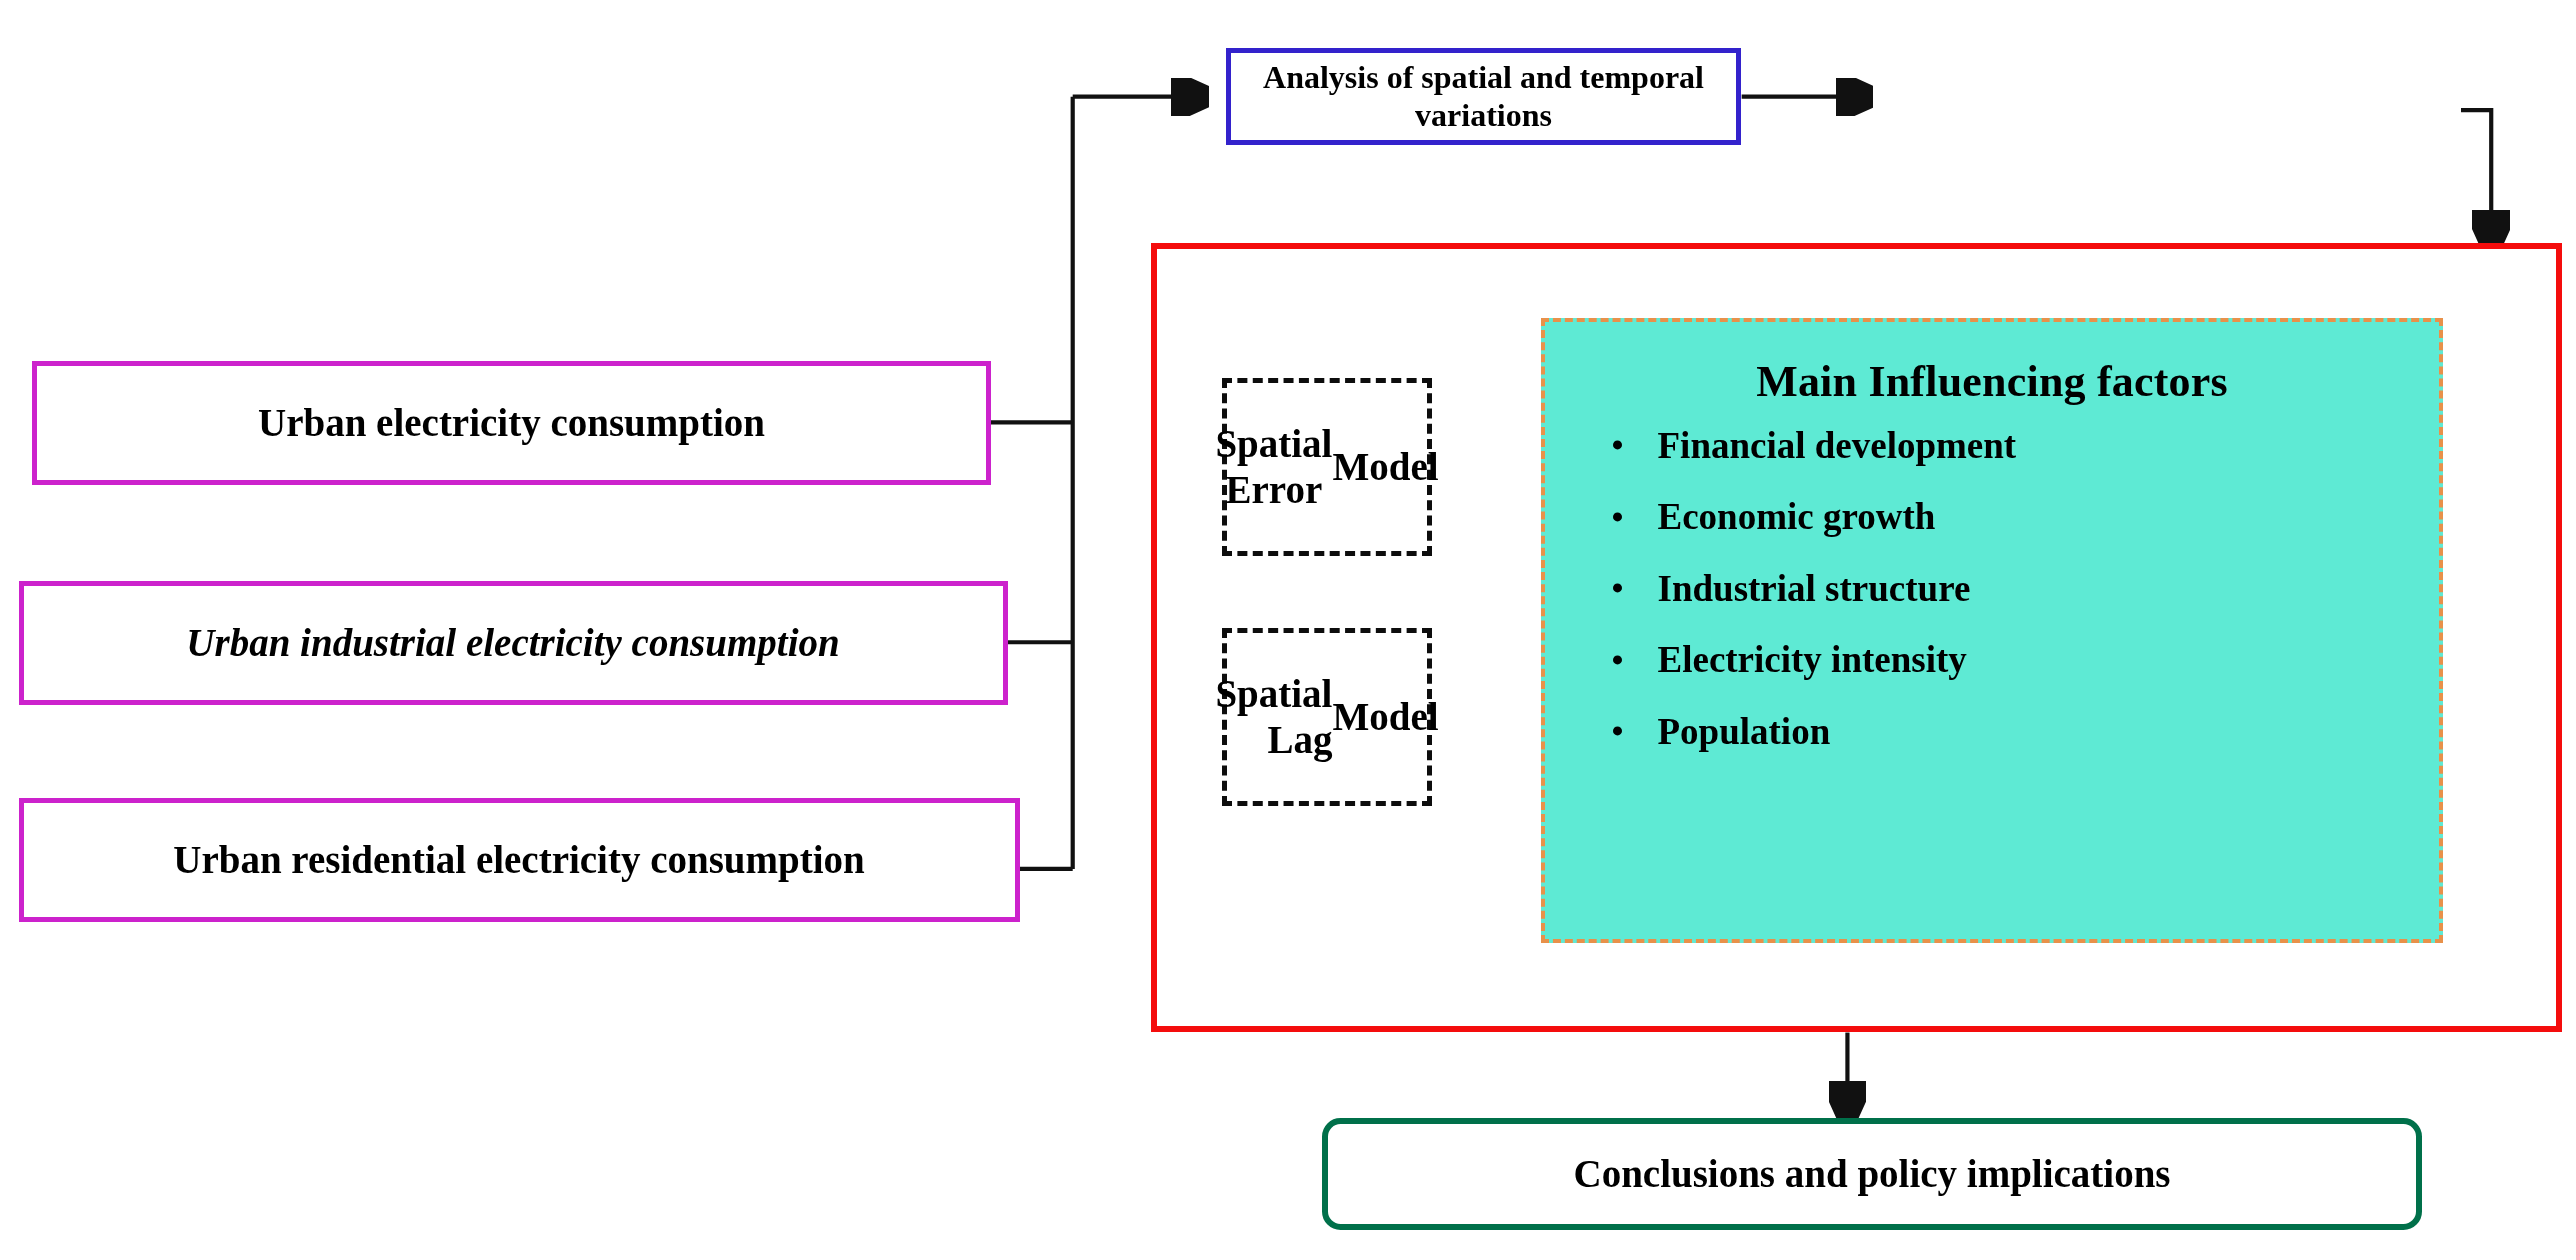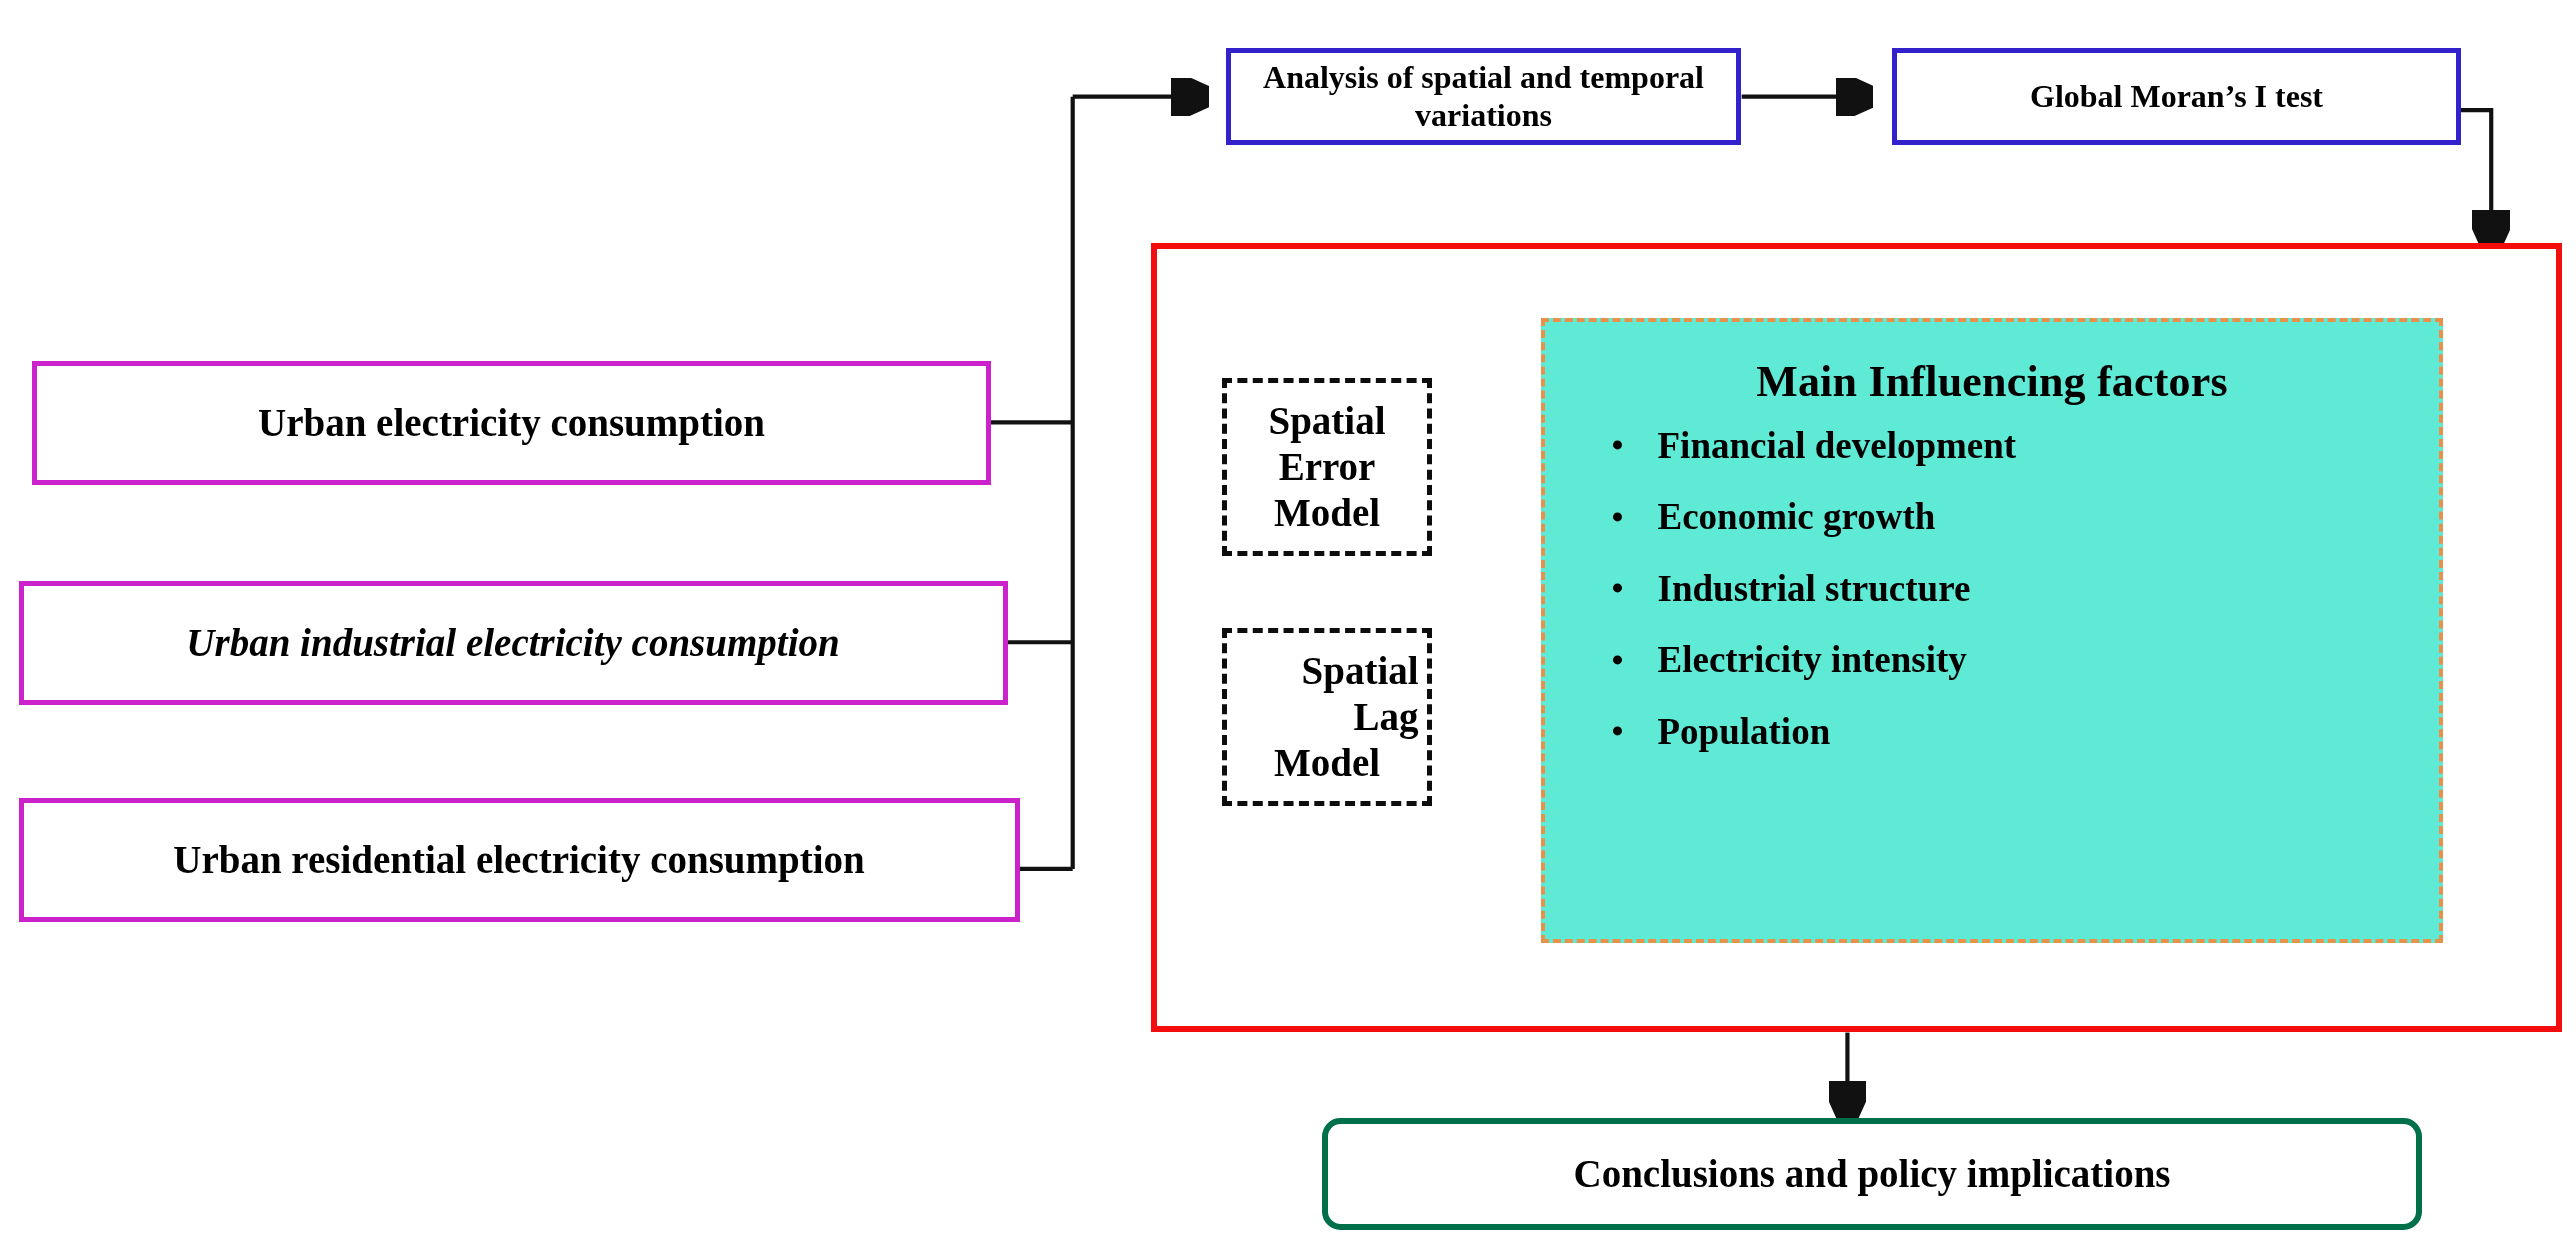--- a/index.html
+++ b/index.html
@@ -65,21 +65,21 @@
     border: 6.7px solid var(--red);
     background: #ffffff;
   }
 
   
   .node.dashed-black {
     border: 5.9px dashed #0d0d0d;
     font-size: 39px;
     font-weight: 700;
     padding: 0 8.4px;
-    flex-direction: column;
+    flex-direction: row;
   }
 
   
   .panel-orange {
     position: absolute;
     box-sizing: border-box;
     border: 4.2px dashed var(--orange);
     background: #5eead4;
     padding: 22px 28.5px 22px 28.5px;
   }
@@ -169,23 +169,20 @@
   </div>
 
   <div class="node magenta" style="left:18.5px; top:798px; width:1001px; height:124px;">
     <span>Urban residential electricity consumption</span>
   </div>
 
   <div class="node blue" style="left:1226px; top:48px; width:515px; height:97px;">
     <span>Analysis of spatial and temporal variations</span>
   </div>
 
-  <div class="node blue" style="left:1892px; top:48px; width:569px; height:97px;">
-    <span>Global Moran’s I test</span>
-  </div>
 
   <div class="container-red" style="left:1151px; top:243px; width:1411px; height:789px;">
 
     <div class="node dashed-black" style="left:65px; top:129px; width:210px; height:178px;">
       <span>Spatial Error</span>
       <span>Model</span>
     </div>
 
     <div class="node dashed-black" style="left:65px; top:379px; width:210px; height:178px;text-align:right;">
       <span>Spatial Lag</span>

